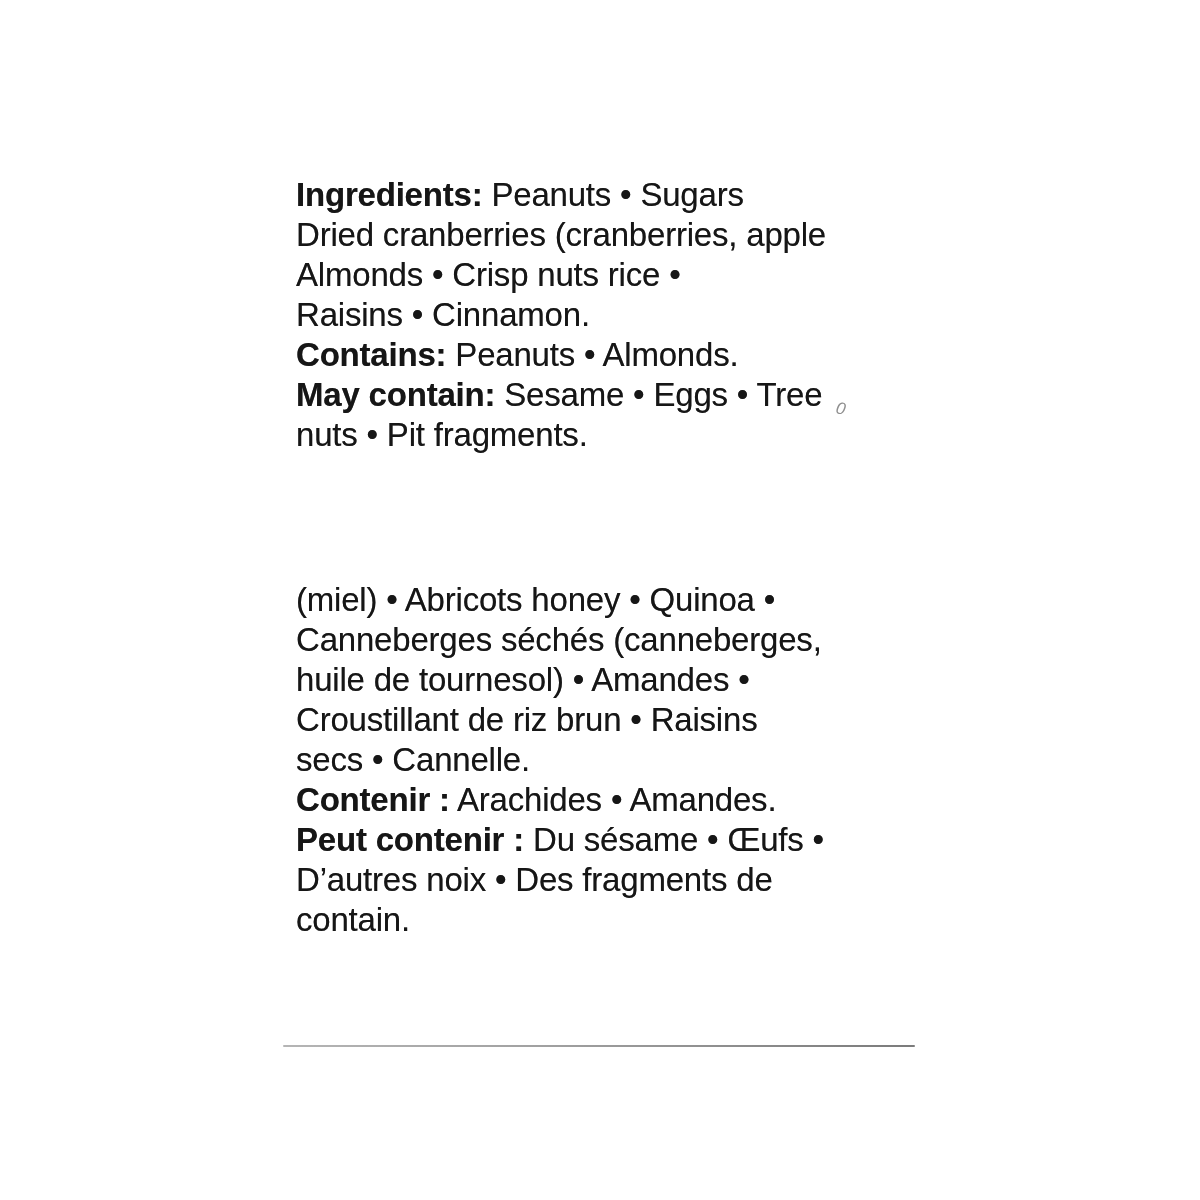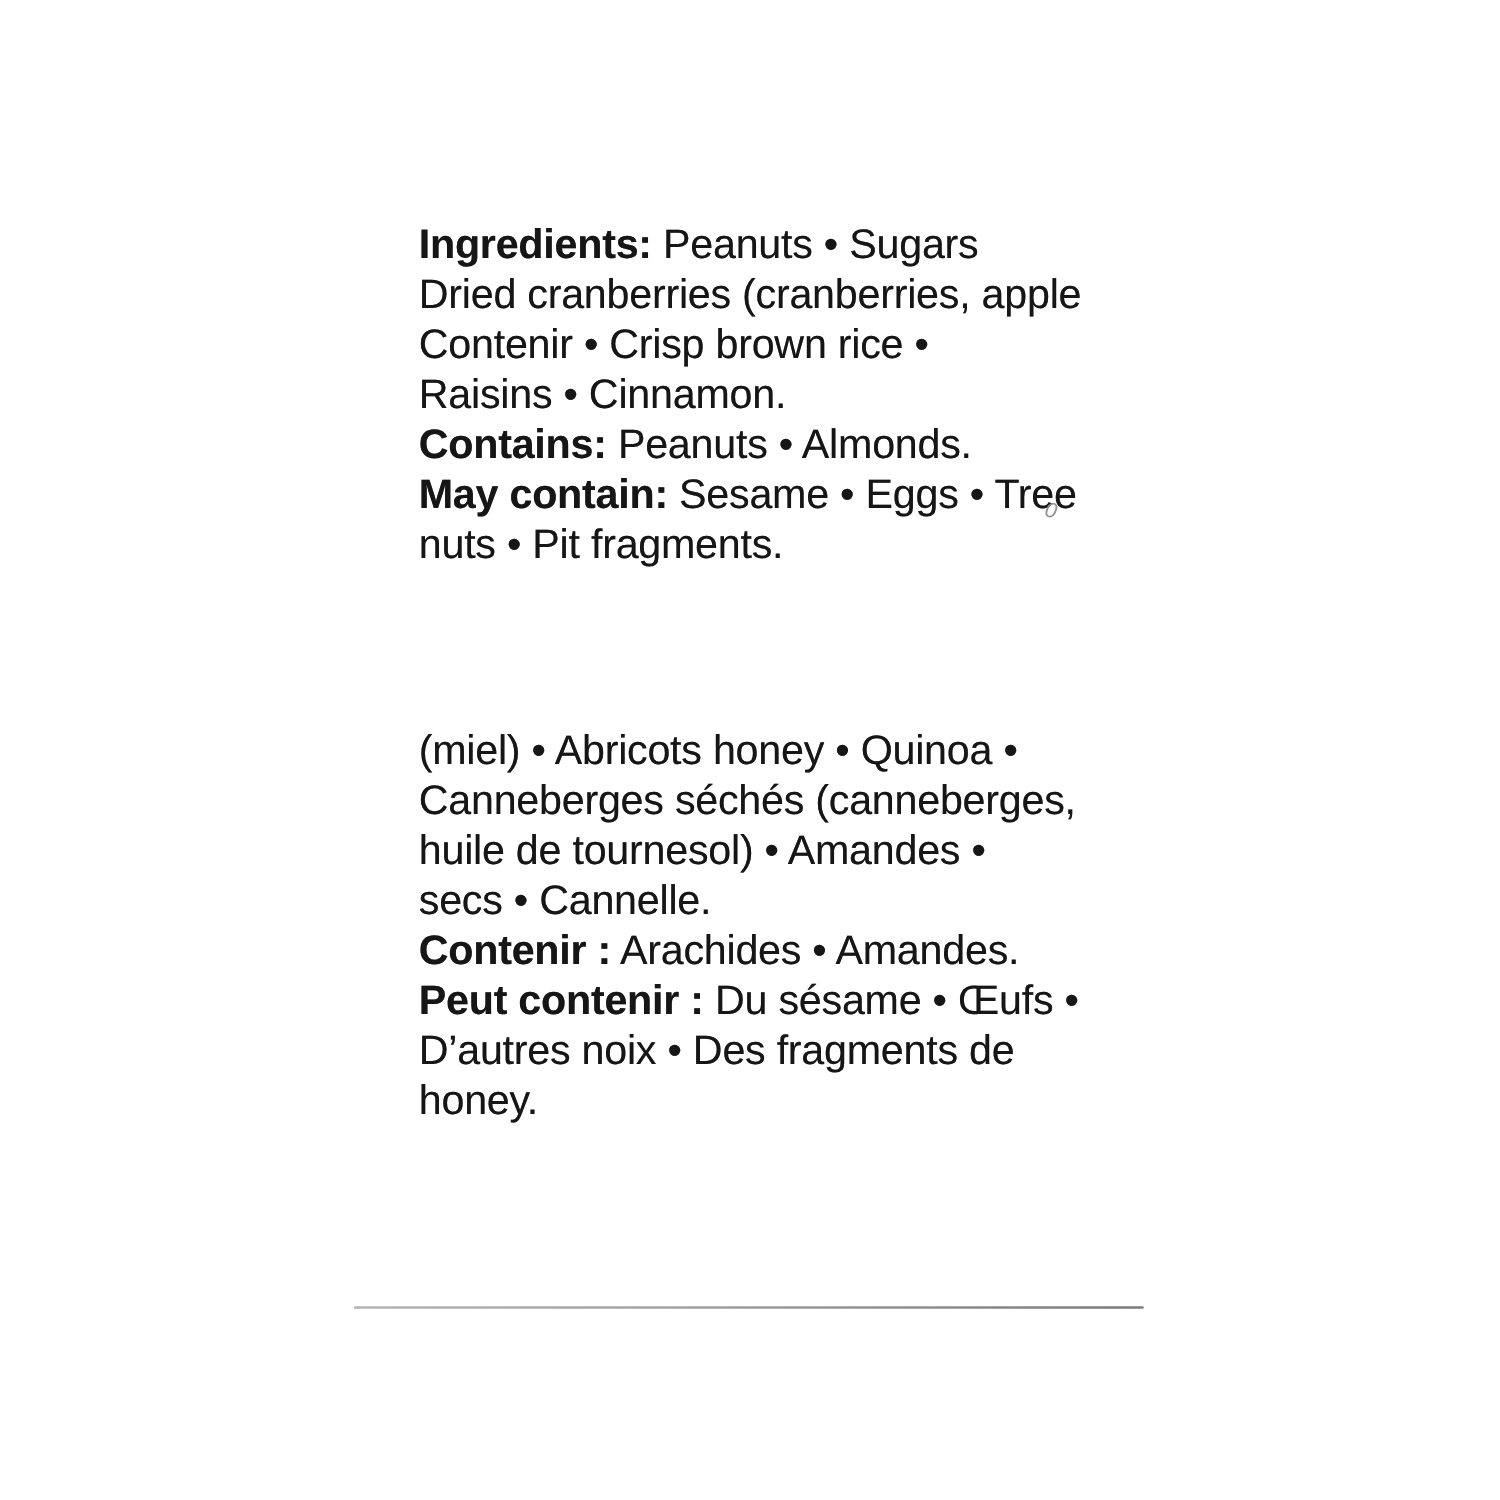--- a/index.html
+++ b/index.html
@@ -29,21 +29,20 @@
     font-size: 33px;
     line-height: 40px;
     letter-spacing: -0.2px;
     text-shadow: 0 0 0.5px rgba(10,10,10,0.55);
   }
   .block-english { top: 175px; }
   .block-french  { top: 580px; }
   .line {
     white-space: nowrap;
     height: 40px;
-    margin-left: 39px;
   }
   .seg { font-weight: 400; }
   .seg.bold { font-weight: 700; }
   .divider-line {
     position: absolute;
     left: 283px;
     top: 1045px;
     width: 632px;
     height: 2px;
     background: linear-gradient(to right,
@@ -65,35 +64,36 @@
   }
 </style>
 </head>
 <body>
 
 <div class="label-photo">
 
   <div class="text-block block-english">
       <div class="line"><span class="seg bold">Ingredients:</span><span class="seg"> Peanuts • Sugars</span></div>
       <div class="line"><span class="seg">Dried cranberries (cranberries, apple</span></div>
-      <div class="line"><span class="seg">Contenir • Crisp brown rice •</span></div>
+      <div class="line"><span class="seg">Almonds • Crisp nuts rice •</span></div>
       <div class="line"><span class="seg">Raisins • Cinnamon.</span></div>
       <div class="line"><span class="seg bold">Contains:</span><span class="seg"> Peanuts • Almonds.</span></div>
       <div class="line"><span class="seg bold">May contain:</span><span class="seg"> Sesame • Eggs • Tree</span></div>
       <div class="line"><span class="seg">nuts • Pit fragments.</span></div>
     </div>
 
   <div class="text-block block-french">
       <div class="line"><span class="seg">(miel) • Abricots honey • Quinoa •</span></div>
       <div class="line"><span class="seg">Canneberges séchés (canneberges,</span></div>
       <div class="line"><span class="seg">huile de tournesol) • Amandes •</span></div>
+      <div class="line"><span class="seg">Croustillant de riz brun • Raisins</span></div>
       <div class="line"><span class="seg">secs • Cannelle.</span></div>
       <div class="line"><span class="seg bold">Contenir :</span><span class="seg"> Arachides • Amandes.</span></div>
       <div class="line"><span class="seg bold">Peut contenir :</span><span class="seg"> Du sésame • Œufs •</span></div>
       <div class="line"><span class="seg">D’autres noix • Des fragments de</span></div>
-      <div class="line"><span class="seg">honey.</span></div>
+      <div class="line"><span class="seg">contain.</span></div>
     </div>
 
   <div class="print-artifact">0</div>
 
   <div class="divider-line"></div>
 
 </div>
 
 </body></html>

